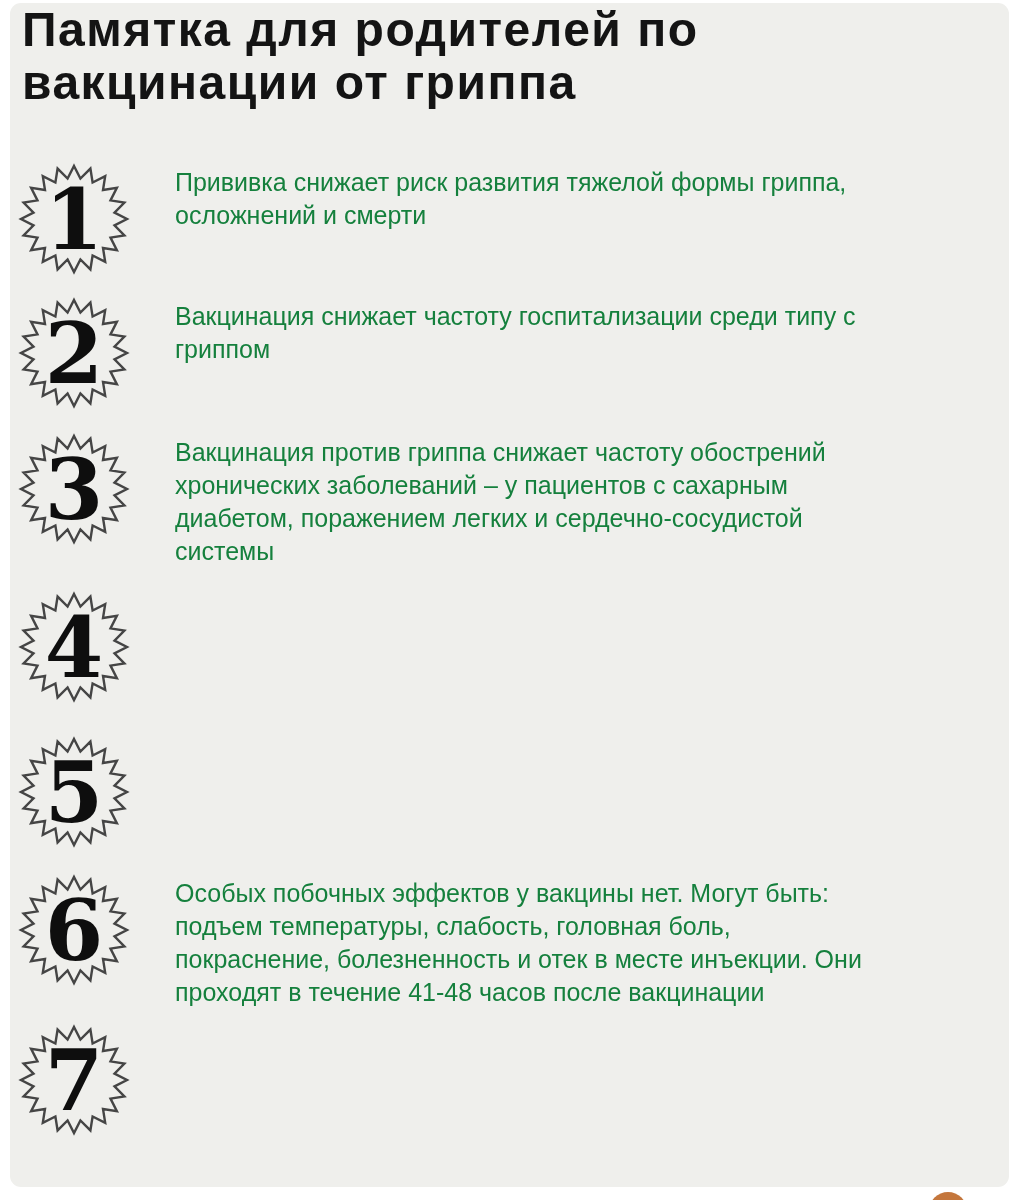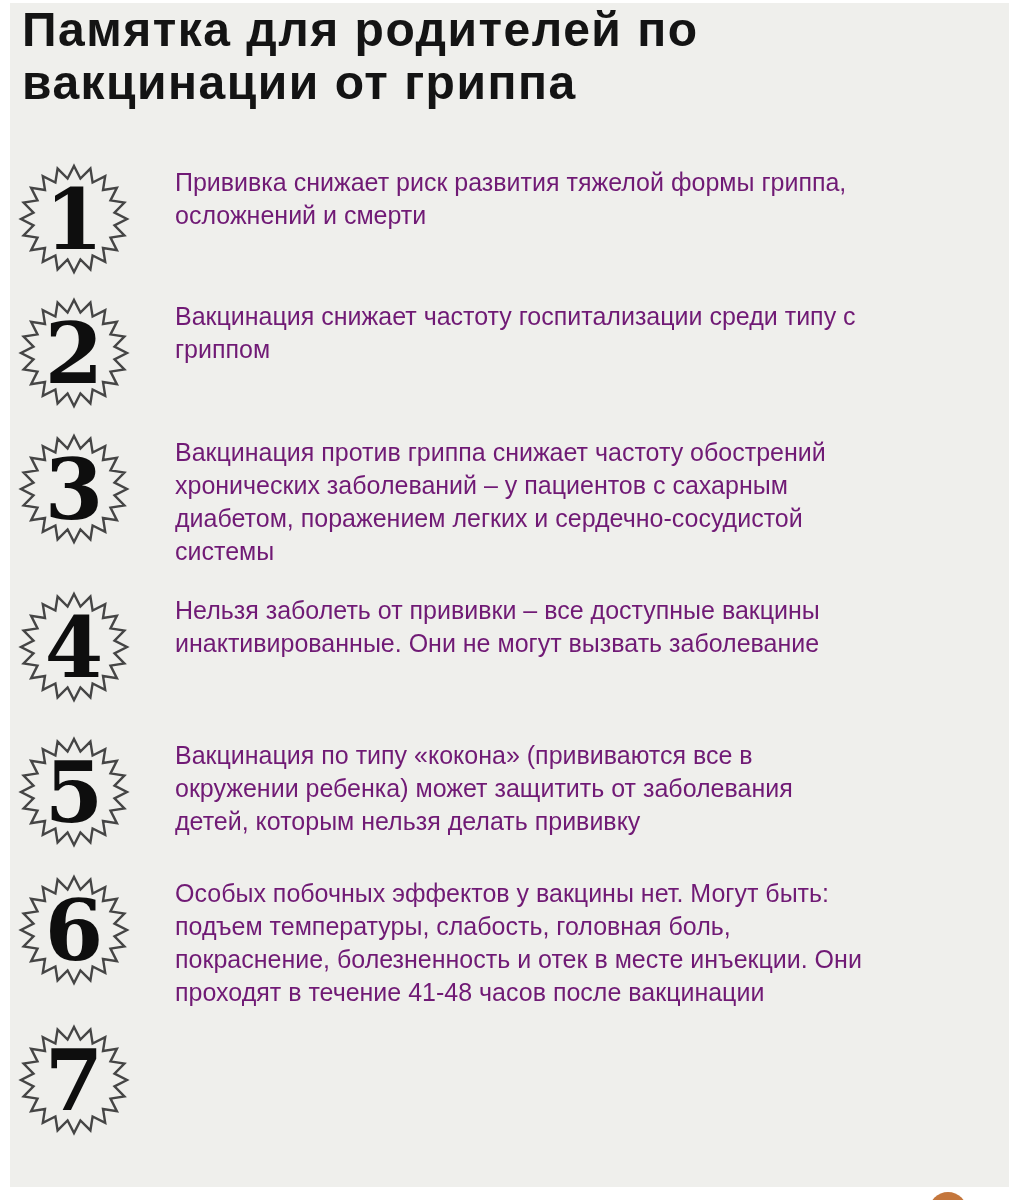--- a/index.html
+++ b/index.html
@@ -14,20 +14,21 @@
     overflow: hidden;
     font-family: "Liberation Sans", sans-serif;
   }
   .page {
     position: absolute;
     left: 10px;
     top: 3px;
     width: 999px;
     height: 1184px;
     background: #efefec;
+    border-radius: 11px;
   }
   .title {
     position: absolute;
     left: 12px;
     top: 0px;
     margin: 0;
     font-size: 48px;
     line-height: 53px;
     font-weight: bold;
     letter-spacing: 1.5px;
@@ -70,21 +71,21 @@
     font-weight: bold;
     font-size: 84px;
     fill: #0e0e0e;
   }
   .text {
     margin: 0 0 0 45px;
     width: 800px;
     padding-top: 3px;
     font-size: 25px;
     line-height: 33px;
-    color: #701a75;
+    color: #15803d;
     white-space: pre-line;
   }
   .orange-circle {
     position: absolute;
     left: 929px;
     top: 1192px;
     width: 38px;
     height: 38px;
     border-radius: 50%;
     background: #c4763c;
@@ -127,32 +128,27 @@
 хронических заболеваний – у пациентов с сахарным
 диабетом, поражением легких и сердечно-сосудистой
 системы</p>
   </div>
 
   <div class="item">
     <svg class="badge" viewBox="0 0 112 112" width="112" height="112" xmlns="http://www.w3.org/2000/svg">
       <polygon class="spikes" points="56.0,3.0 62.4,15.5 72.4,5.6 74.6,19.5 87.2,13.1 85.0,27.0 98.9,24.8 92.5,37.4 106.4,39.6 96.5,49.6 109.0,56.0 96.5,62.4 106.4,72.4 92.5,74.6 98.9,87.2 85.0,85.0 87.2,98.9 74.6,92.5 72.4,106.4 62.4,96.5 56.0,109.0 49.6,96.5 39.6,106.4 37.4,92.5 24.8,98.9 27.0,85.0 13.1,87.2 19.5,74.6 5.6,72.4 15.5,62.4 3.0,56.0 15.5,49.6 5.6,39.6 19.5,37.4 13.1,24.8 27.0,27.0 24.8,13.1 37.4,19.5 39.6,5.6 49.6,15.5"></polygon>
       <text class="num" x="56" y="86" text-anchor="middle">4</text>
     </svg>
-    <p class="text">Нельзя заболеть от прививки – все доступные вакцины
-инактивированные. Они не могут вызвать заболевание</p>
   </div>
 
   <div class="item">
     <svg class="badge" viewBox="0 0 112 112" width="112" height="112" xmlns="http://www.w3.org/2000/svg">
       <polygon class="spikes" points="56.0,3.0 62.4,15.5 72.4,5.6 74.6,19.5 87.2,13.1 85.0,27.0 98.9,24.8 92.5,37.4 106.4,39.6 96.5,49.6 109.0,56.0 96.5,62.4 106.4,72.4 92.5,74.6 98.9,87.2 85.0,85.0 87.2,98.9 74.6,92.5 72.4,106.4 62.4,96.5 56.0,109.0 49.6,96.5 39.6,106.4 37.4,92.5 24.8,98.9 27.0,85.0 13.1,87.2 19.5,74.6 5.6,72.4 15.5,62.4 3.0,56.0 15.5,49.6 5.6,39.6 19.5,37.4 13.1,24.8 27.0,27.0 24.8,13.1 37.4,19.5 39.6,5.6 49.6,15.5"></polygon>
       <text class="num" x="56" y="86" text-anchor="middle">5</text>
     </svg>
-    <p class="text">Вакцинация по типу «кокона» (прививаются все в
-окружении ребенка) может защитить от заболевания
-детей, которым нельзя делать прививку</p>
   </div>
 
   <div class="item">
     <svg class="badge" viewBox="0 0 112 112" width="112" height="112" xmlns="http://www.w3.org/2000/svg">
       <polygon class="spikes" points="56.0,3.0 62.4,15.5 72.4,5.6 74.6,19.5 87.2,13.1 85.0,27.0 98.9,24.8 92.5,37.4 106.4,39.6 96.5,49.6 109.0,56.0 96.5,62.4 106.4,72.4 92.5,74.6 98.9,87.2 85.0,85.0 87.2,98.9 74.6,92.5 72.4,106.4 62.4,96.5 56.0,109.0 49.6,96.5 39.6,106.4 37.4,92.5 24.8,98.9 27.0,85.0 13.1,87.2 19.5,74.6 5.6,72.4 15.5,62.4 3.0,56.0 15.5,49.6 5.6,39.6 19.5,37.4 13.1,24.8 27.0,27.0 24.8,13.1 37.4,19.5 39.6,5.6 49.6,15.5"></polygon>
       <text class="num" x="56" y="86" text-anchor="middle">6</text>
     </svg>
     <p class="text">Особых побочных эффектов у вакцины нет. Могут быть:
 подъем температуры, слабость, головная боль,
 покраснение, болезненность и отек в месте инъекции. Они

